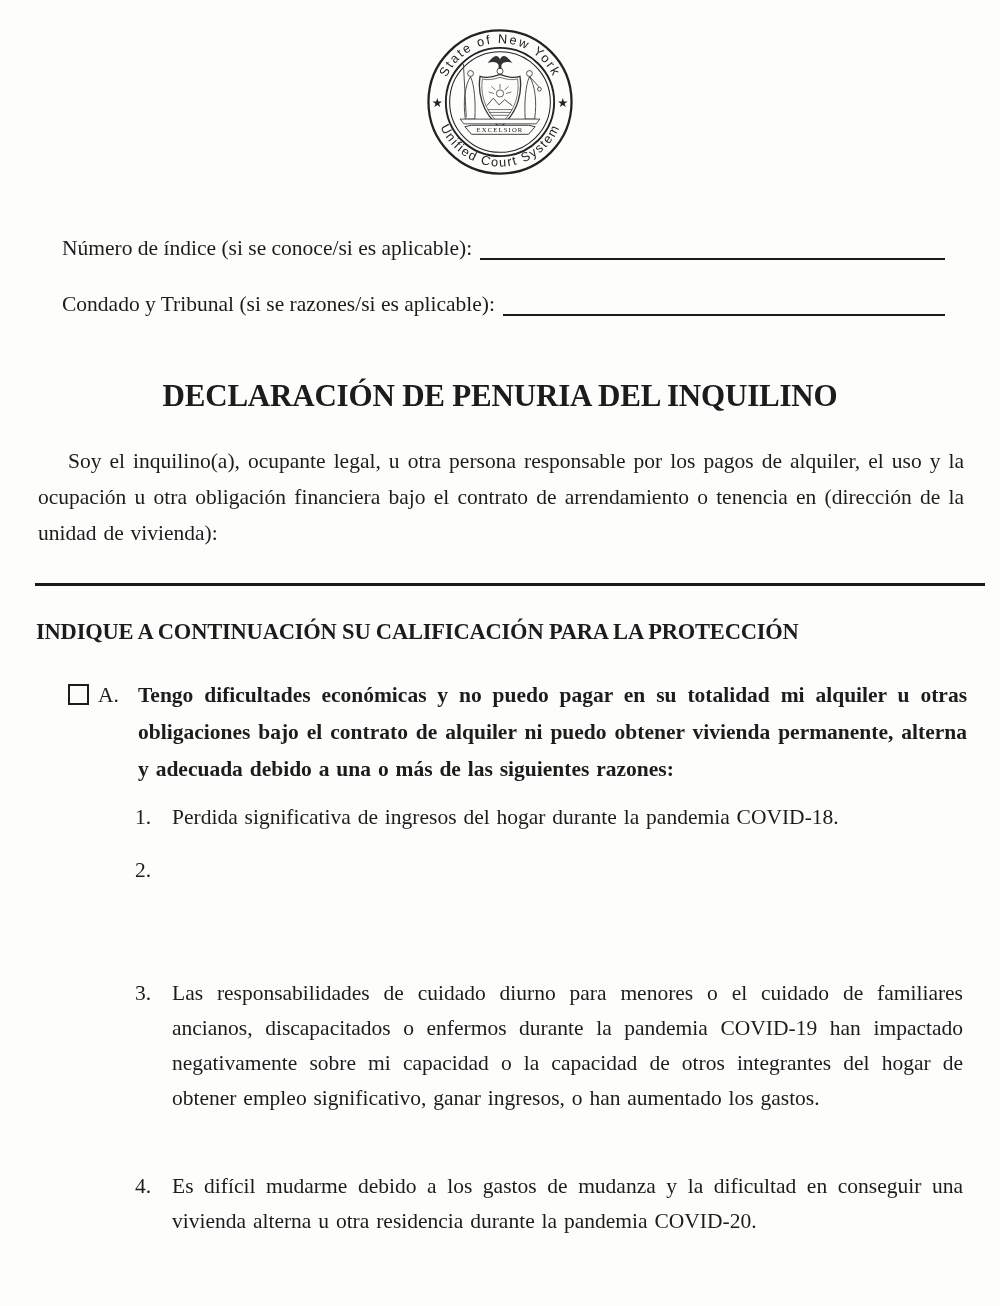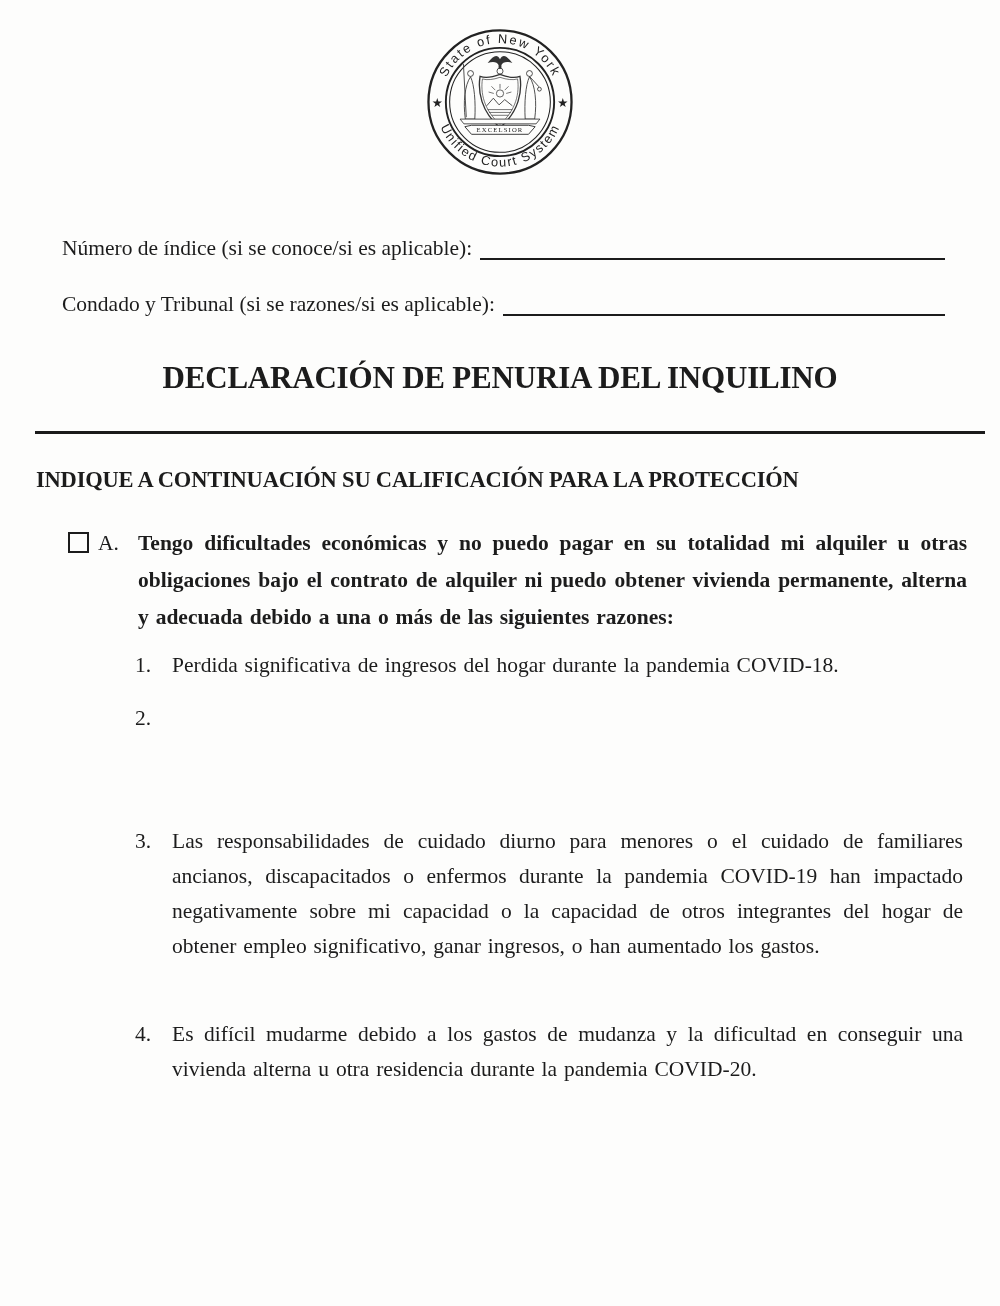--- a/index.html
+++ b/index.html
@@ -19,21 +19,21 @@
   
   .fields { margin-top:52px; padding-left:62px; padding-right:55px; }
   .field-row { display:flex; align-items:flex-start; height:30px; }
   .field-row + .field-row { margin-top:26px; }
   .field-label { font-size:21.5px; white-space:nowrap; line-height:28px; }
   .field-line {
     flex:1; margin-left:8px; height:26px;
     border-bottom:2px solid #1c1c1c;
   }
   
-  .title { margin-top:36px; text-align:center; font-weight:bold;
+  .title { margin-top:54px; text-align:center; font-weight:bold;
            font-size:31px; line-height:43px; letter-spacing:-0.2px; }
   .title span { display:block; }
   
   .intro {
     margin:26px 36px 0 38px;
     font-size:21.5px; line-height:36px;
     text-align:justify; text-indent:30px; word-spacing:1.5px;
   }
   
   .address-line { margin:32px 15px 0 35px; height:2.5px; background:#1a1a1a; }
@@ -136,20 +136,21 @@
     <div class="field-row">
       <span class="field-label">Condado y Tribunal (si se razones/si es aplicable):</span>
       <span class="field-line"></span>
     </div>
   </div>
 
   <h1 class="title">
     <span>DECLARACIÓN DE PENURIA DEL INQUILINO</span>
   </h1>
 
+  <p class="intro">Soy el inquilino(a), ocupante legal, u otra persona responsable por los pagos de alquiler, el uso y la ocupación u otra obligación financiera bajo el contrato de arrendamiento o tenencia en (dirección de la unidad de vivienda):</p>
 
   <div class="address-line"></div>
 
   <h2 class="section-heading">
     <span>INDIQUE A CONTINUACIÓN SU CALIFICACIÓN PARA LA PROTECCIÓN</span>
   </h2>
 
   <div class="option-a">
     <span class="checkbox"></span>
     <span class="option-letter">A.</span>

